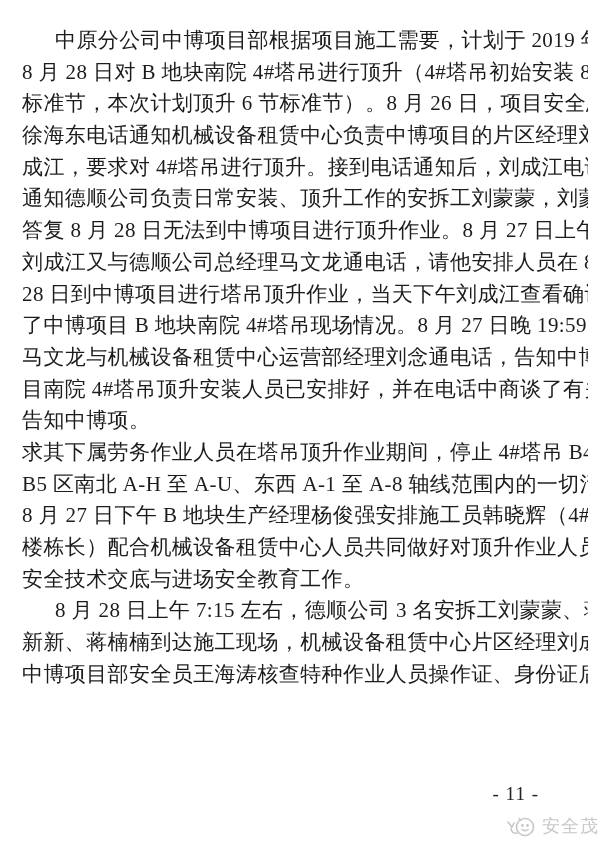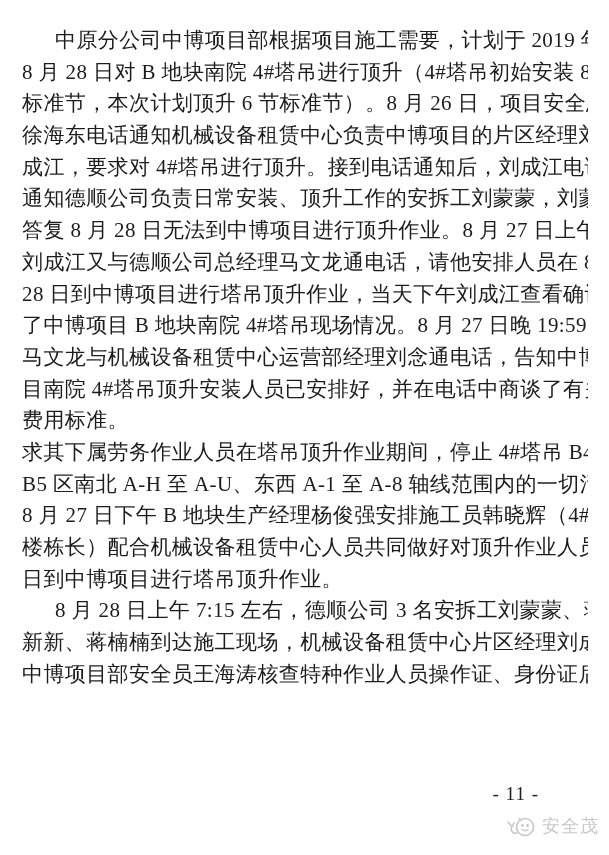--- a/index.html
+++ b/index.html
@@ -80,29 +80,29 @@
       <div class="line">标准节，本次计划顶升 6 节标准节）。8 月 26 日，项目安全总监</div>
       <div class="line">徐海东电话通知机械设备租赁中心负责中博项目的片区经理刘</div>
       <div class="line">成江，要求对 4#塔吊进行顶升。接到电话通知后，刘成江电话</div>
       <div class="line">通知德顺公司负责日常安装、顶升工作的安拆工刘蒙蒙，刘蒙蒙</div>
       <div class="line">答复 8 月 28 日无法到中博项目进行顶升作业。8 月 27 日上午，</div>
       <div class="line">刘成江又与德顺公司总经理马文龙通电话，请他安排人员在 8 月</div>
       <div class="line">28 日到中博项目进行塔吊顶升作业，当天下午刘成江查看确认</div>
       <div class="line">了中博项目 B 地块南院 4#塔吊现场情况。8 月 27 日晚 19:59，</div>
       <div class="line">马文龙与机械设备租赁中心运营部经理刘念通电话，告知中博项</div>
       <div class="line">目南院 4#塔吊顶升安装人员已安排好，并在电话中商谈了有关</div>
-      <div class="line">费用标准。</div>
+      <div class="line">告知中博项。</div>
     </div>
 
     <div class="para">
       <div class="line">求其下属劳务作业人员在塔吊顶升作业期间，停止 4#塔吊 B4、</div>
       <div class="line">B5 区南北 A-H 至 A-U、东西 A-1 至 A-8 轴线范围内的一切活动。</div>
       <div class="line">8 月 27 日下午 B 地块生产经理杨俊强安排施工员韩晓辉（4#楼</div>
       <div class="line">楼栋长）配合机械设备租赁中心人员共同做好对顶升作业人员的</div>
-      <div class="line">日到中博项目进行塔吊顶升作业。</div>
+      <div class="line">安全技术交底与进场安全教育工作。</div>
     </div>
 
     <div class="para">
       <div class="line indent">8 月 28 日上午 7:15 左右，德顺公司 3 名安拆工刘蒙蒙、蒋</div>
       <div class="line">新新、蒋楠楠到达施工现场，机械设备租赁中心片区经理刘成江、</div>
       <div class="line">中博项目部安全员王海涛核查特种作业人员操作证、身份证后，</div>
     </div>
 
   </div>
 

